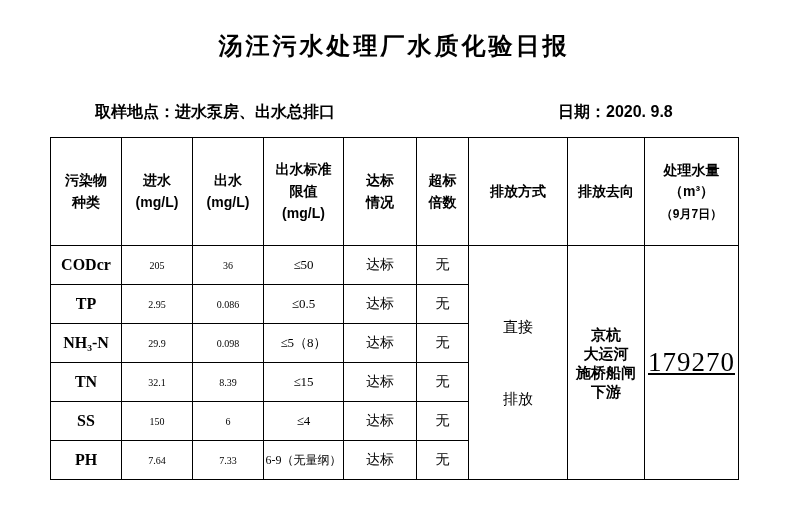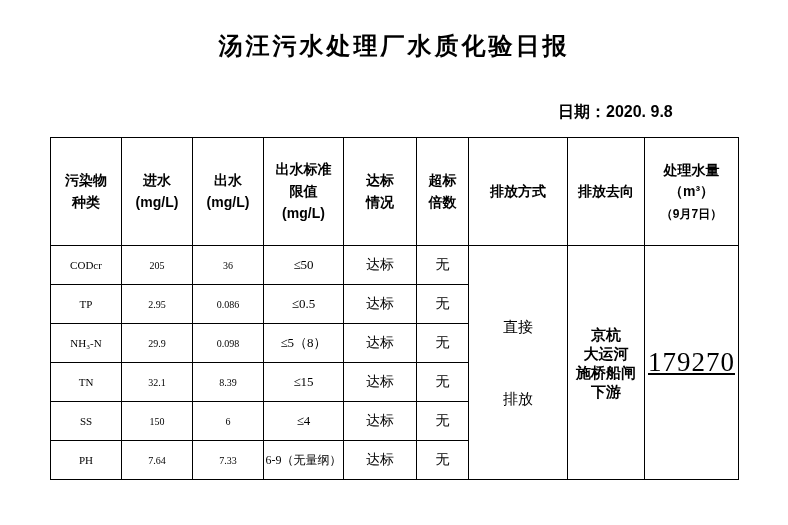--- a/index.html
+++ b/index.html
@@ -62,22 +62,22 @@
     line-height: 1.55;
     font-family: "Liberation Sans", sans-serif;
   }
   th.hdr .hdr-sub {
     display: block;
     font-size: 12px;
     font-weight: 700;
     margin-top: 2px;
   }
   td.pname {
-    font-weight: 400;
-    font-size: 11px;
+    font-weight: 700;
+    font-size: 16px;
     font-family: "Liberation Serif", "DejaVu Serif", serif;
   }
   td.num {
     font-size: 10px;
     font-family: "Liberation Serif", "DejaVu Serif", serif;
   }
   td.limit {
     font-size: 13px;
     font-family: "Liberation Serif", "DejaVu Serif", serif;
   }
@@ -107,20 +107,21 @@
     font-weight: 600;
   }
 </style>
 </head>
 <body>
 
 <div id="page">
 
   <div id="title">汤汪污水处理厂水质化验日报</div>
 
+  <div id="subheader-location">取样地点：进水泵房、出水总排口</div>
   <div id="subheader-date">日期：2020. 9.8</div>
 
   <table id="report">
     <colgroup>
       <col style="width:71px">
       <col style="width:71px">
       <col style="width:71px">
       <col style="width:80px">
       <col style="width:73px">
       <col style="width:52px">

